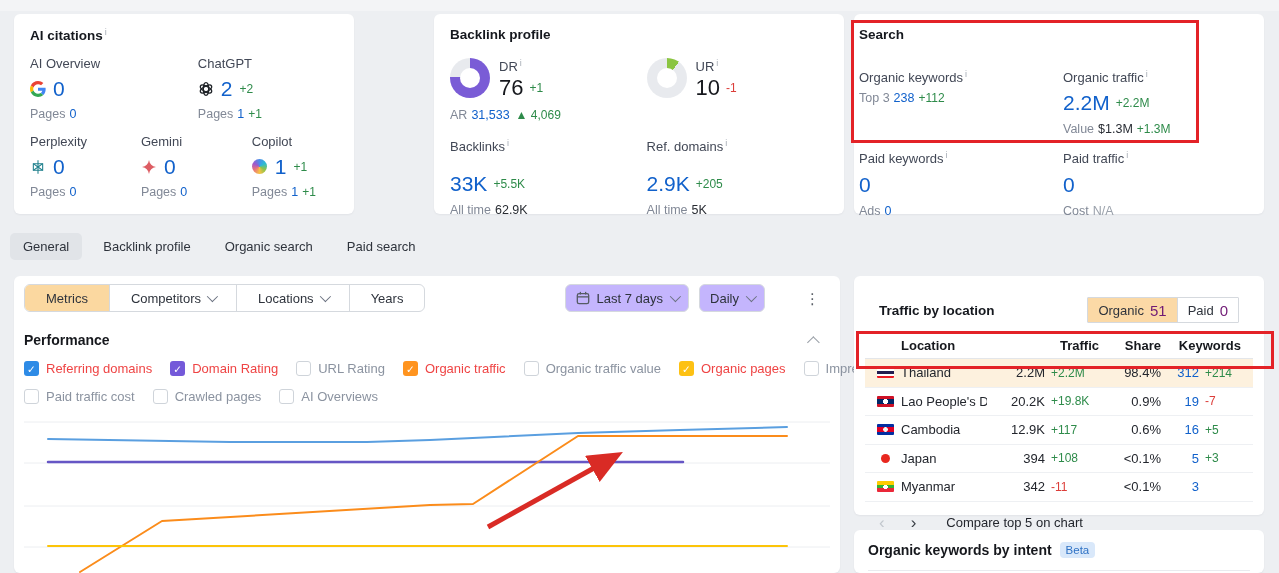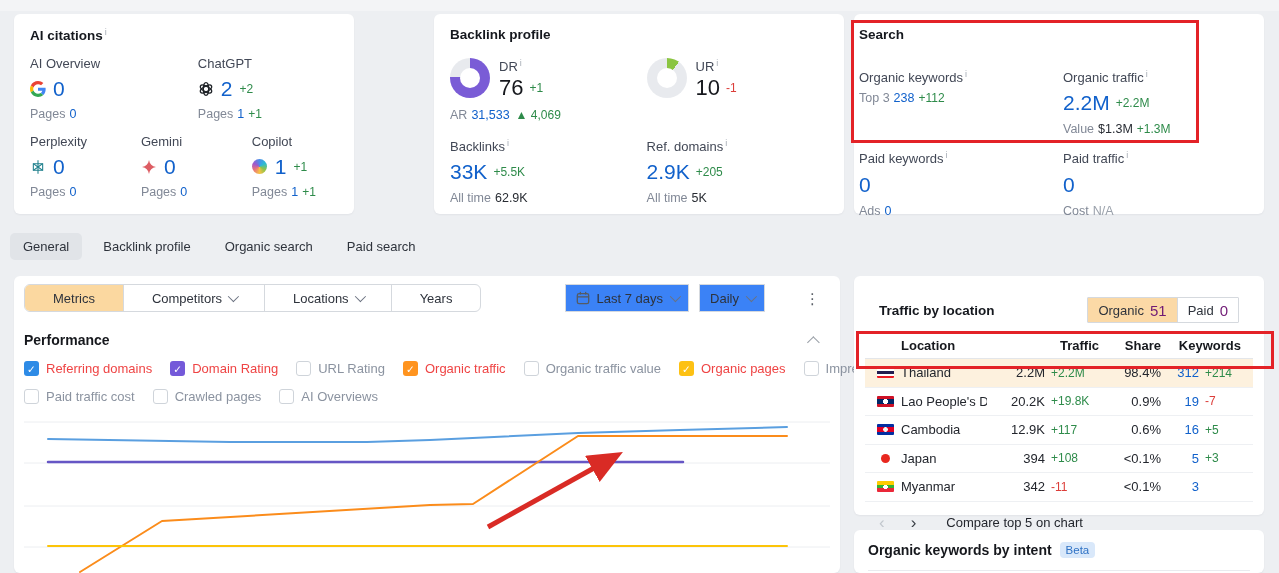--- a/index.html
+++ b/index.html
@@ -50,41 +50,41 @@
   .donut{width:40px;height:40px;border-radius:50%;position:relative;flex:0 0 40px}
   .donut::after{content:"";position:absolute;inset:10px;background:#fff;border-radius:50%}
   .donut-dr{background:conic-gradient(#7a5cd6 0 76%,#e8eaee 0)}
   .donut-ur{background:conic-gradient(#8bc542 0 10%,#e8eaee 0)}
   .rating-label{color:#424856}
   .rating-value{font-size:22px;color:#16181d;margin-top:1px;display:flex;align-items:center;gap:6px}
   .bl-ar{margin-top:7px;font-size:12.5px;color:#818896}
   .bl-ar .v-blue{color:#1161cb;margin-left:4px}
   .bl-ar .chg-up{margin-left:6px}
   .bl-bottom{display:flex;margin-top:16px}
-  .bl-stat .ai-label{margin-bottom:4px}
+  .bl-stat .ai-label{margin-bottom:16px}
   .big-blue{color:#1161cb;font-size:21px;display:flex;align-items:center;gap:6px;height:26px}
 
   
   .search-grid{display:grid;grid-template-columns:204px 1fr;margin-top:27px;row-gap:14px}
   .stat .ai-label{margin-bottom:5px}
 
   
   .tabs{position:absolute;left:10px;top:233px;display:flex;gap:8px;align-items:center}
   .tab{padding:6px 13px;border-radius:5px;color:#2e333c;cursor:pointer}
   .tab.active{background:#e1e4e8}
 
   
   .controls-row{display:flex;align-items:center;padding:0 20px 0 10px}
   .seg-group{display:inline-flex;border:1px solid #d5d9de;border-radius:6px;overflow:hidden;height:26px;background:#fff}
-  .seg{display:flex;align-items:center;gap:6px;padding:0 28px;border-left:1px solid #d5d9de;color:#2e333c;cursor:pointer}
+  .seg{display:flex;align-items:center;gap:6px;padding:0 21px;border-left:1px solid #d5d9de;color:#2e333c;cursor:pointer}
   .seg:first-child{border-left:none}
   .seg.active{background:#fbd8a0}
   .chev-down{width:7px;height:7px;border-right:1.6px solid #6b7280;border-bottom:1.6px solid #6b7280;transform:rotate(45deg) translateY(-2px);display:inline-block}
   .right-controls{margin-left:auto;display:flex;align-items:center;gap:10px}
-  .btn{display:flex;align-items:center;gap:7px;border:1px solid #d5d9de;border-radius:0;height:26px;padding:0 10px;background:#3b82f6;color:#2e333c;cursor:pointer}
+  .btn{display:flex;align-items:center;gap:7px;border:1px solid #d5d9de;border-radius:6px;height:26px;padding:0 10px;background:#c4b5fd;color:#2e333c;cursor:pointer}
   .kebab{margin-left:30px;color:#5b6068;font-size:15px;letter-spacing:0;cursor:pointer;line-height:1}
   .perf-row{display:flex;align-items:center;padding:0 20px 0 10px;margin-top:20px}
   .perf-title{font-weight:bold;font-size:14px}
   .chev-up{width:8px;height:8px;border-left:1.8px solid #9aa0a8;border-top:1.8px solid #9aa0a8;transform:rotate(45deg) translateY(3px);margin-left:auto;cursor:pointer}
   .metric-row{display:flex;align-items:center;gap:18px;padding:0 10px;margin-top:13px;flex-wrap:nowrap}
   .metric{display:flex;align-items:center;gap:7px;cursor:pointer;white-space:nowrap}
   .cbox{width:15px;height:15px;border-radius:3px;box-sizing:border-box;display:flex;align-items:center;justify-content:center;flex:0 0 15px}
   .cbox.un{border:1.5px solid #cfd4da;background:#fff}
   .cbox.ck::after{content:"✓";color:#fff;font-size:10.5px;font-weight:bold}
   .metric .lbl-ck{color:#ef4444}

